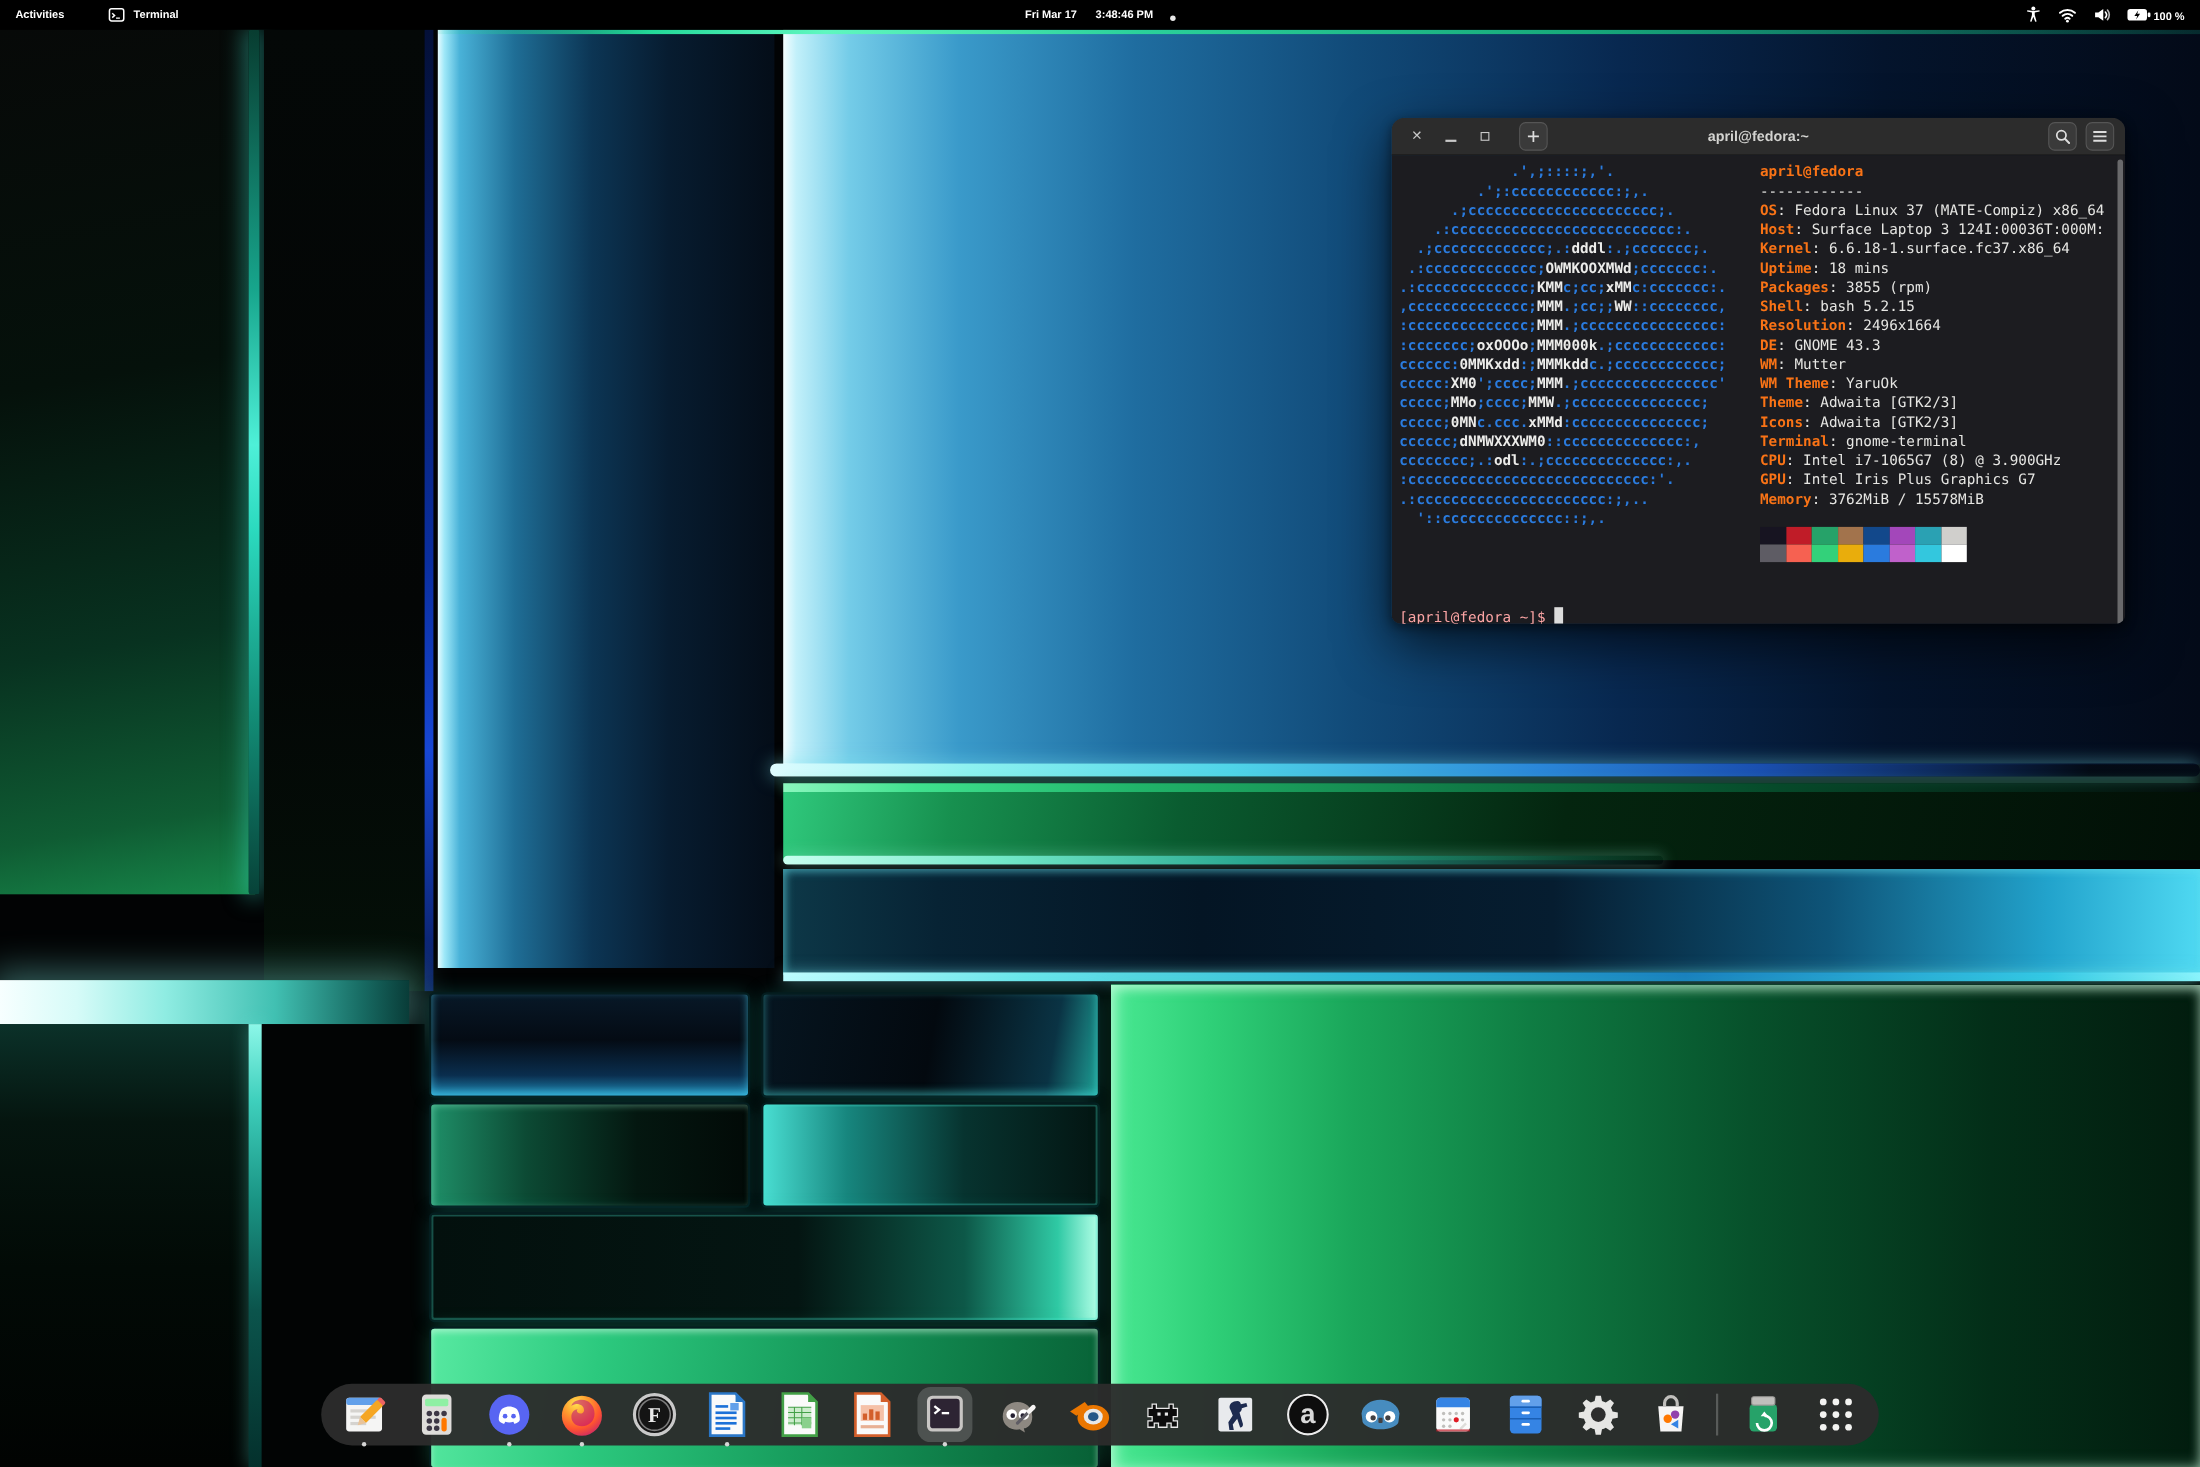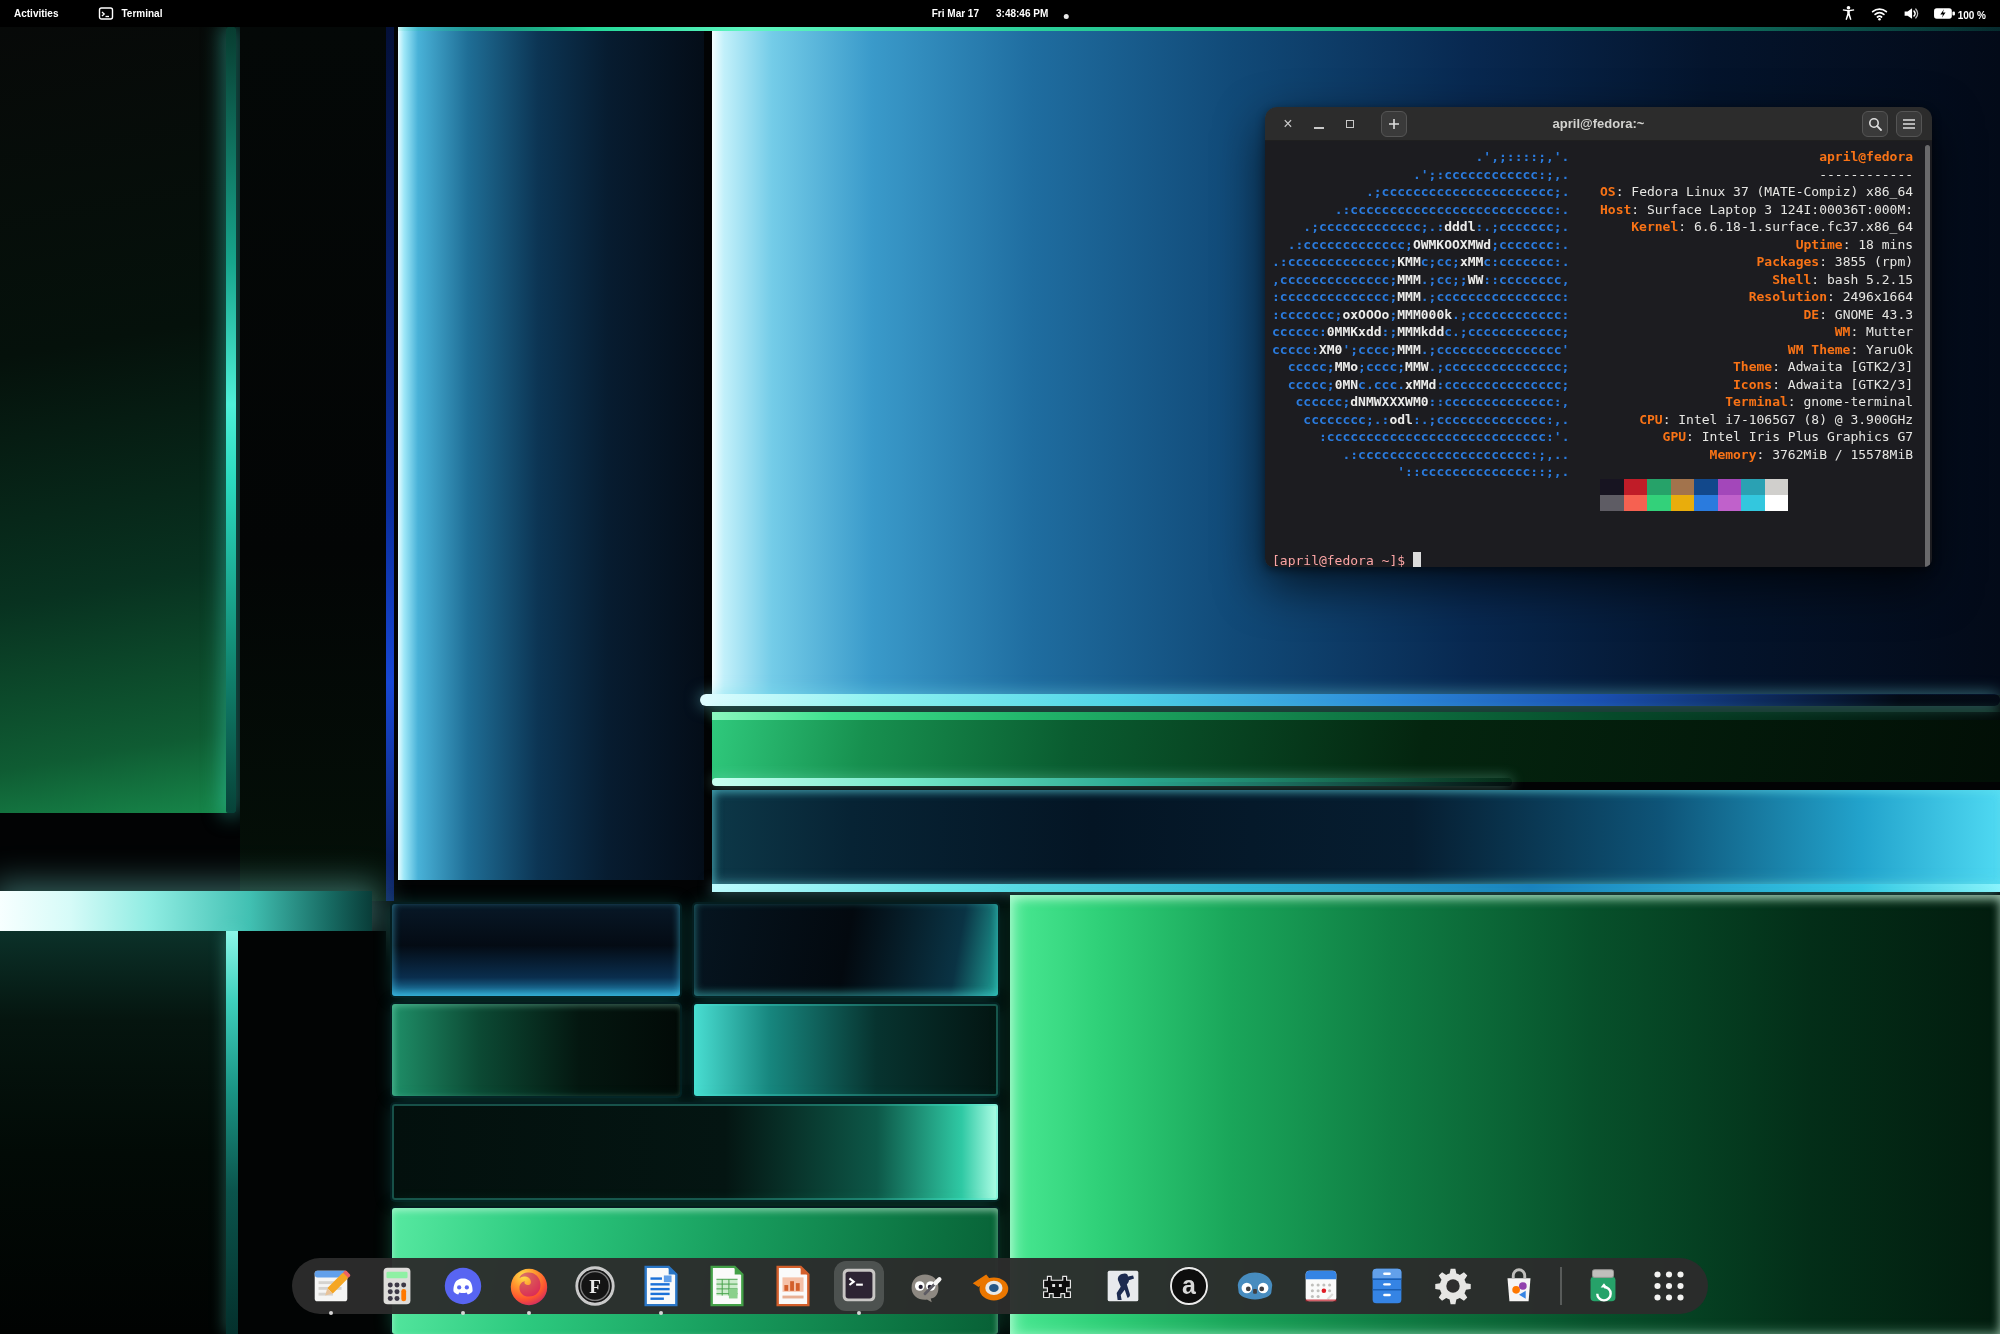--- a/index.html
+++ b/index.html
@@ -98,21 +98,21 @@
   .tc { width:18px; height:18px; display:flex; align-items:center; justify-content:center;
         color:#c9c9c9; cursor:default; }
   .tc.close { font-size:16px; line-height:1; }
   .minbar { width:10px; height:2px; background:#c9c9c9; margin-top:8px; }
   .maxbox { width:8px; height:8px; border:1.6px solid #c9c9c9; }
   .tbtn { width:26px; height:26px; border-radius:6px; background:#3a3a3a; border:1px solid #555;
           display:flex; align-items:center; justify-content:center; cursor:default; }
   .tbtn.newtab { margin-left:9px; }
   .t-rightbtns { margin-left:auto; display:flex; gap:8px; padding-right:10px; z-index:2; }
   .t-body { position:relative; height:523px; background:#1c1c20;
-            font-family:"DejaVu Sans Mono", monospace; font-size:13px; line-height:17.5px;text-align:right; }
+            font-family:"DejaVu Sans Mono", monospace; font-size:13px; line-height:17.5px; }
   .t-body pre { position:absolute; font:inherit; white-space:pre; }
   #ascii-art { left:7px; top:7px; }
   #info-col  { left:335px; top:7px; }
   .ab { color:#2a7bde; font-weight:bold; }
   .aw { color:#ececea; font-weight:bold; }
   .lbl { color:#f97316; font-weight:bold; }
   .val { color:#e6e6e3; }
   #palette { position:absolute; left:335px; top:338px; }
   .prow { display:flex; }
   .pcell { width:23.5px; height:16px; }

